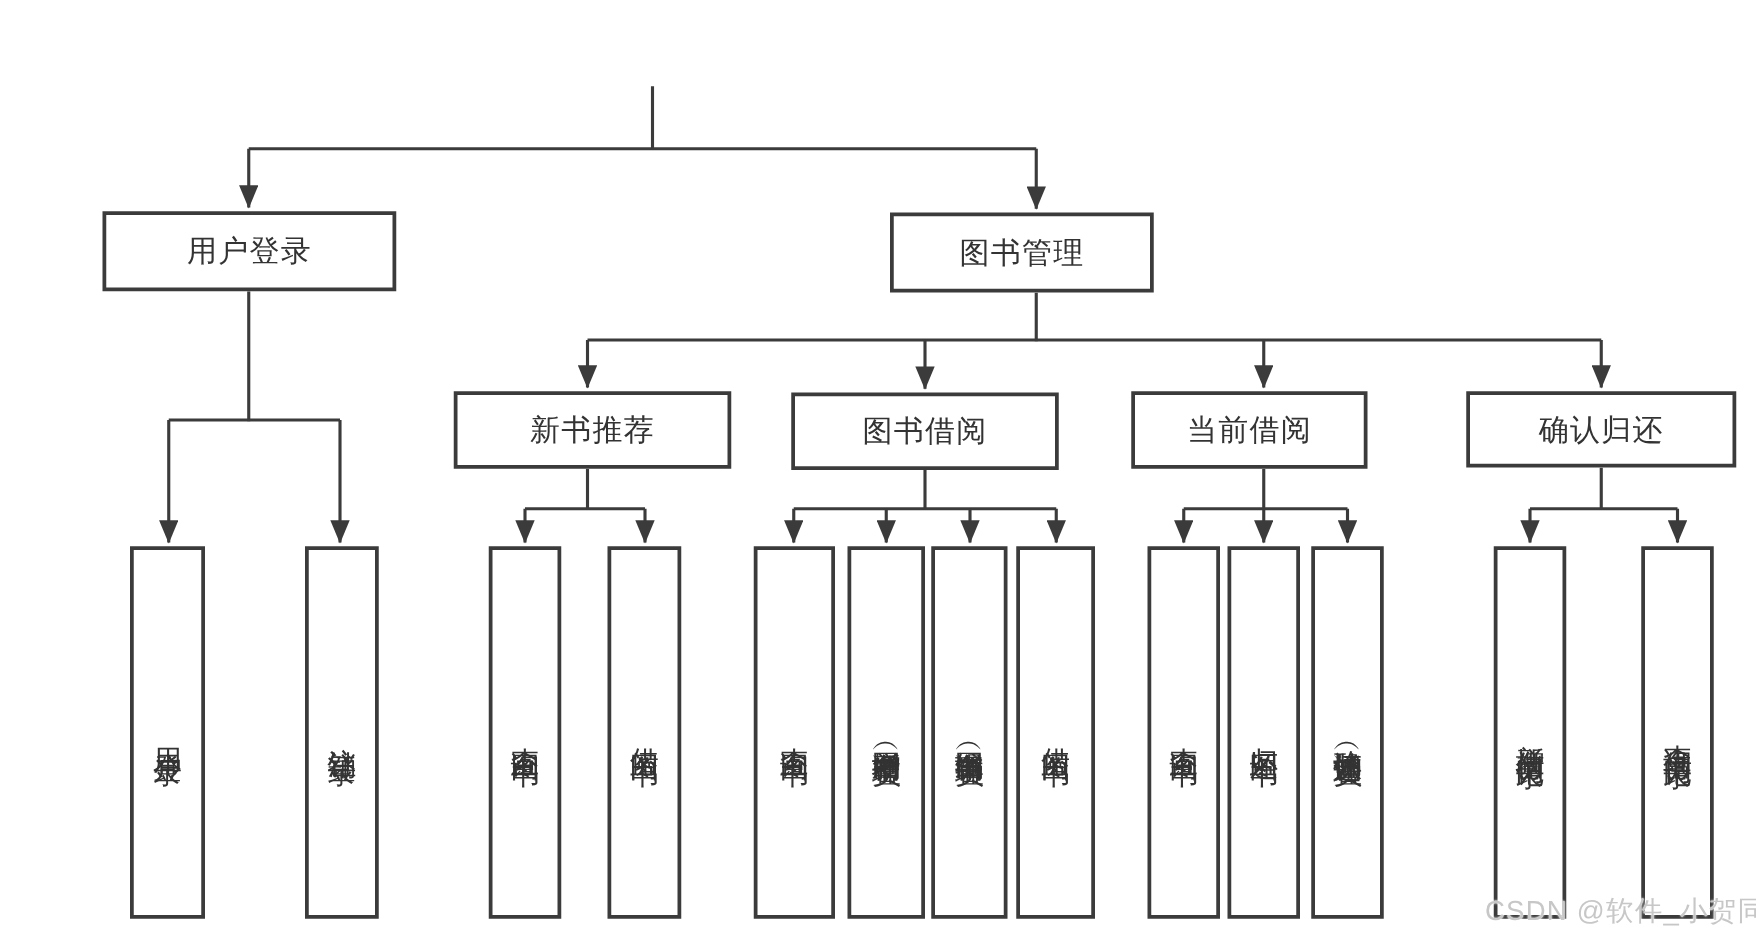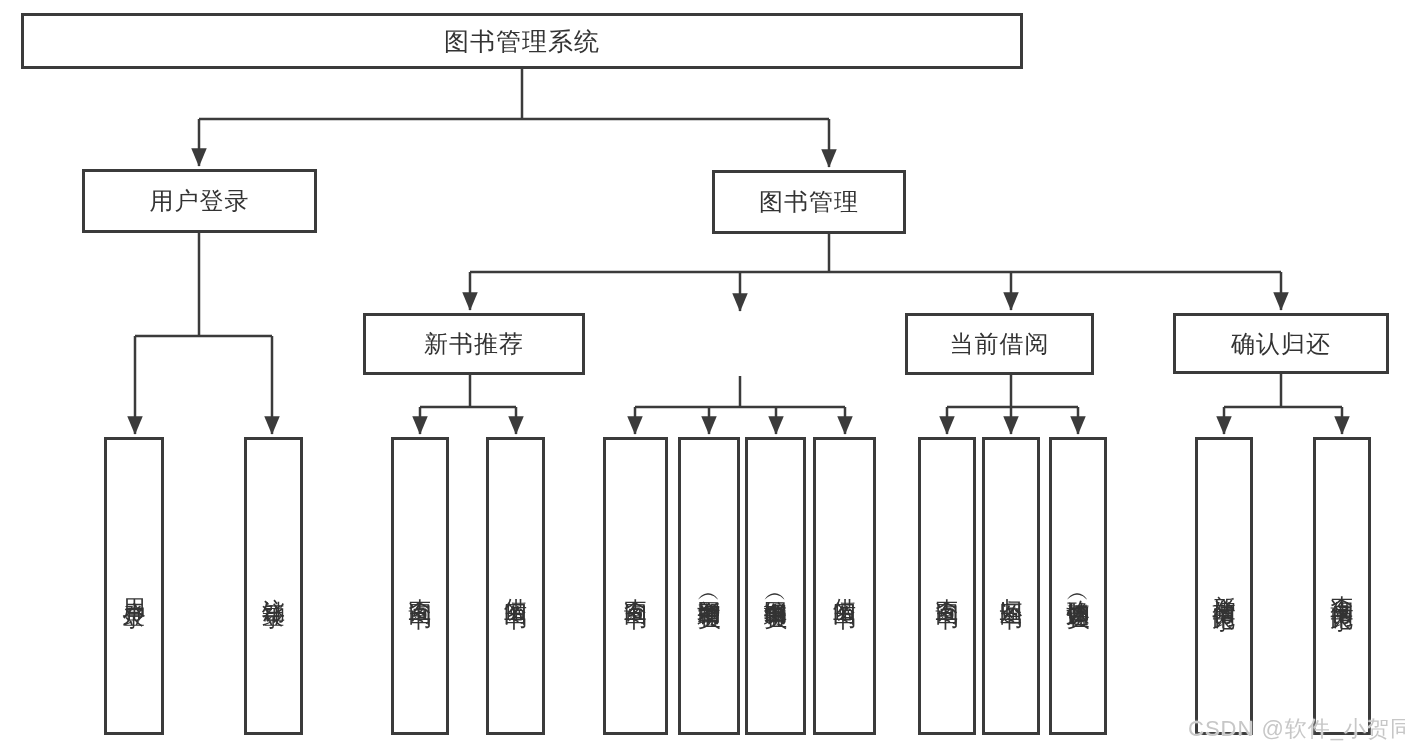--- a/index.html
+++ b/index.html
@@ -102,26 +102,26 @@
       <line x1="1011" y1="407" x2="1011" y2="434" marker-end="url(#arw)"></line>
       <line x1="1078" y1="407" x2="1078" y2="434" marker-end="url(#arw)"></line>
 
       <path d="M1281,374 L1281,408"></path>
       <path d="M1224,407 L1342,407"></path>
       <line x1="1224" y1="407" x2="1224" y2="434" marker-end="url(#arw)"></line>
       <line x1="1342" y1="407" x2="1342" y2="434" marker-end="url(#arw)"></line>
     </g>
   </svg>
 
-  <div class="box rootbox" style="left:21px; top:13px; width:1002px; height:56px;">图书管理系统</div>
 
   <div class="box hbox" style="left:82px; top:169px; width:235px; height:64px;">用户登录</div>
-  <div class="box hbox" style="left:712px; top:170px; width:194px; height:64px;text-align:center;">图书管理</div>
+  <div class="box hbox" style="left:712px; top:170px; width:211px; height:64px;text-align:center;">图书管理</div>
 
   <div class="box hbox" style="left:363px; top:313px; width:222px; height:62px;">新书推荐</div>
+  <div class="box hbox" style="left:633px; top:314px; width:214px; height:62px;">图书借阅</div>
   <div class="box hbox" style="left:905px; top:313px; width:189px; height:62px;">当前借阅</div>
   <div class="box hbox" style="left:1173px; top:313px; width:216px; height:61px;">确认归还</div>
 
   <div class="box leaf" style="left:104px; top:437px; width:60px; height:298px;">用户登录</div>
   <div class="box leaf" style="left:244px; top:437px; width:59px; height:298px;">注销登录</div>
 
   <div class="box leaf" style="left:391px; top:437px; width:58px; height:298px;">查询图书</div>
   <div class="box leaf" style="left:486px; top:437px; width:59px; height:298px;">借阅图书</div>
 
   <div class="box leaf" style="left:603px; top:437px; width:65px; height:298px;">查询图书</div>

